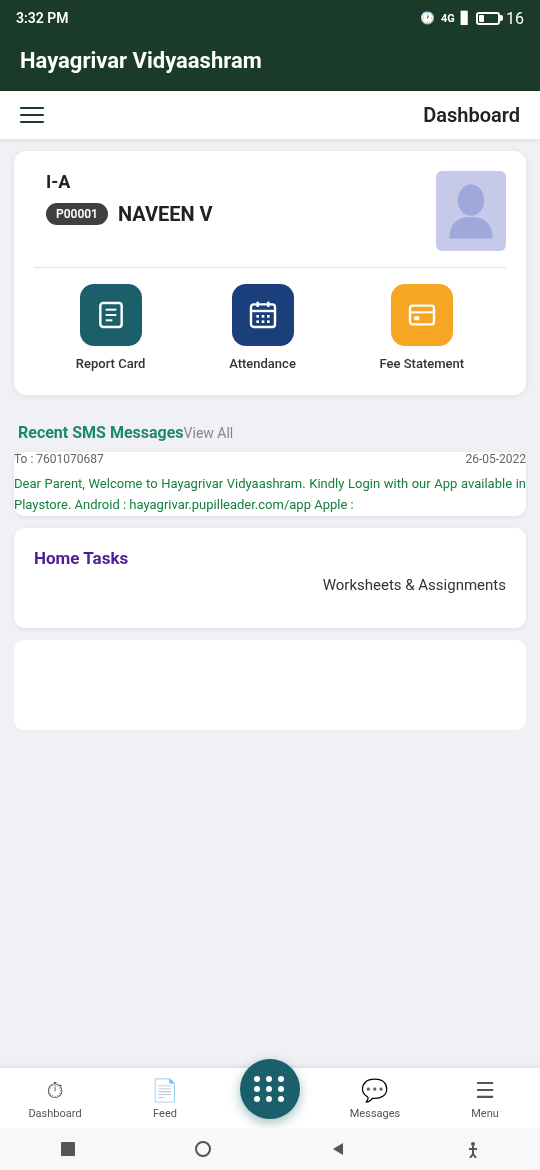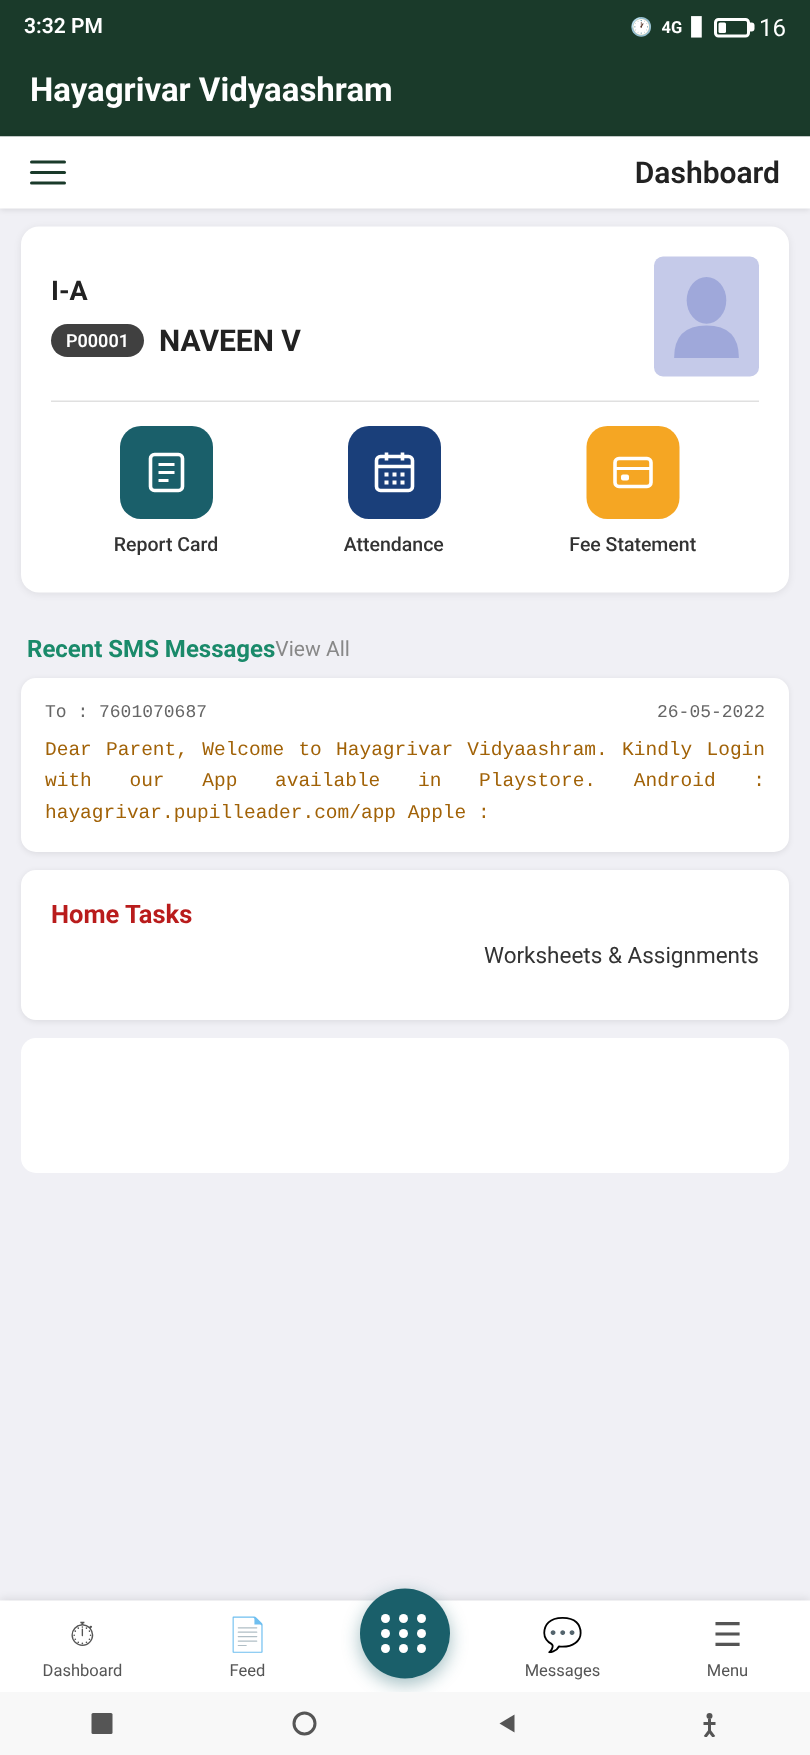--- a/index.html
+++ b/index.html
@@ -128,21 +128,22 @@
     .student-card {
       background: white;
       margin: 12px 14px;
       border-radius: 12px;
       padding: 20px 20px 24px;
       box-shadow: 0 1px 6px rgba(0,0,0,0.08);
     }
     .student-header {
       display: flex;
       justify-content: space-between;
-      align-items: center;
+      align-items: flex-start;
+      margin-left: 12px;
     }
     .student-info .class-label {
       font-size: 18px;
       font-weight: 700;
       color: #222;
       margin-bottom: 10px;
     }
     .student-name-row {
       display: flex;
       align-items: center;
@@ -224,51 +225,49 @@
       font-size: 14px;
       color: #888;
       cursor: pointer;
     }
 
     
     .sms-card {
       background: white;
       margin: 0 14px 12px;
       border-radius: 10px;
-      padding: 16px;
       box-shadow: 0 1px 4px rgba(0,0,0,0.08);
-      font-family: Liberation Mono, monospace;
     }
     .sms-meta {
       display: flex;
       justify-content: space-between;
       font-size: 12px;
       color: #666;
       margin-bottom: 8px;
     }
     .sms-text {
       font-size: 13px;
-      color: #a16207;
+      color: #15803d;
       line-height: 1.6;
       text-align: justify;
     }
 
     
     .home-tasks-card {
       background: white;
       margin: 0 14px 12px;
       border-radius: 10px;
       padding: 20px;
       box-shadow: 0 1px 4px rgba(0,0,0,0.08);
       min-height: 100px;
     }
     .home-tasks-title {
       font-size: 17px;
       font-weight: 700;
-      color: #b91c1c;
+      color: #4c1d95;
       margin-bottom: 8px;
     }
     .home-tasks-subtitle {
       font-size: 15px;
       color: #333;
       text-align: right;
     }
 
     
     .empty-area {

